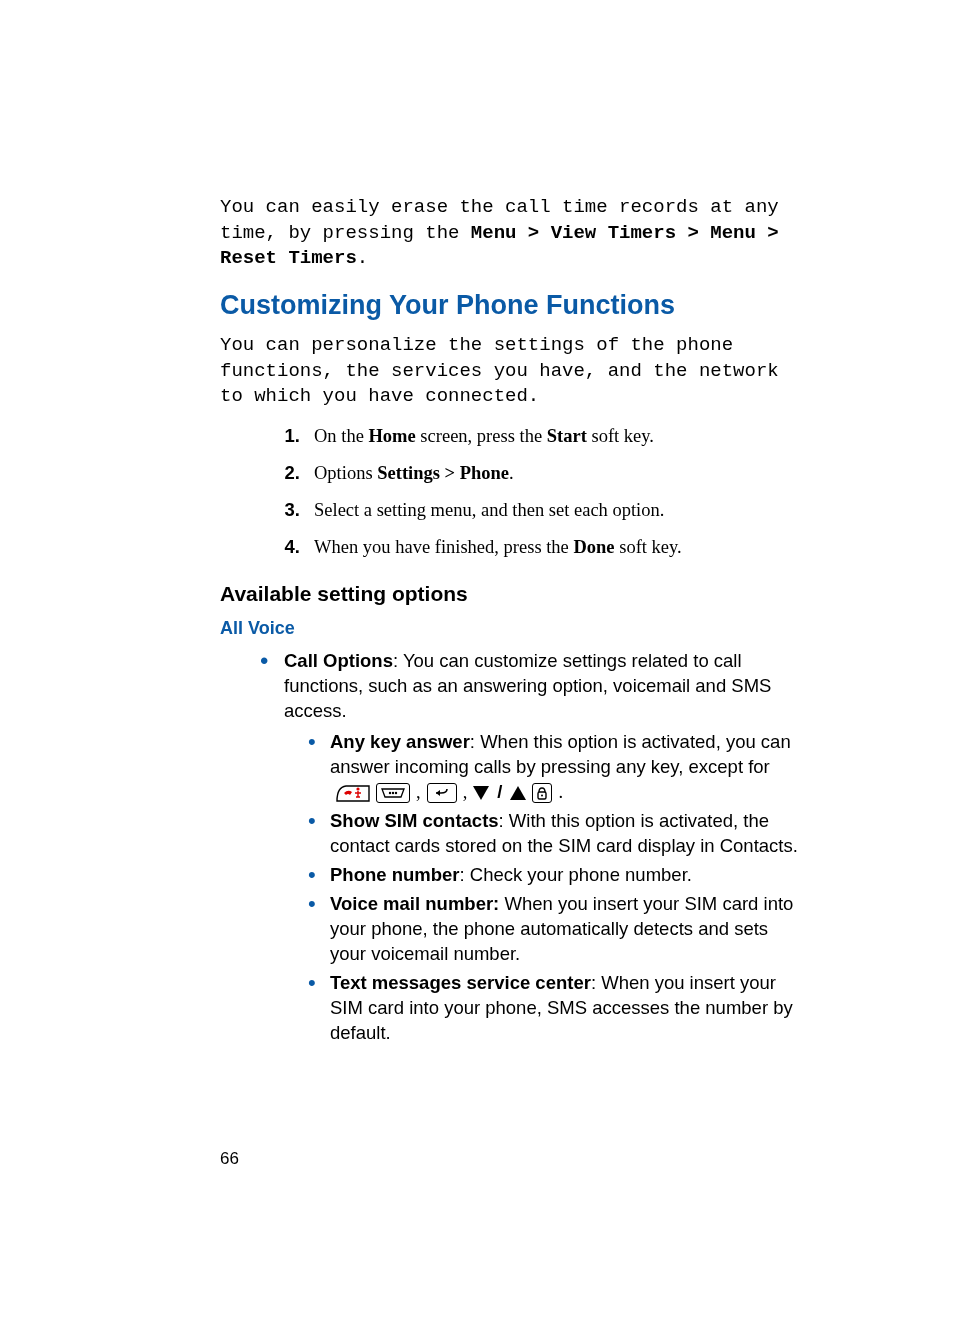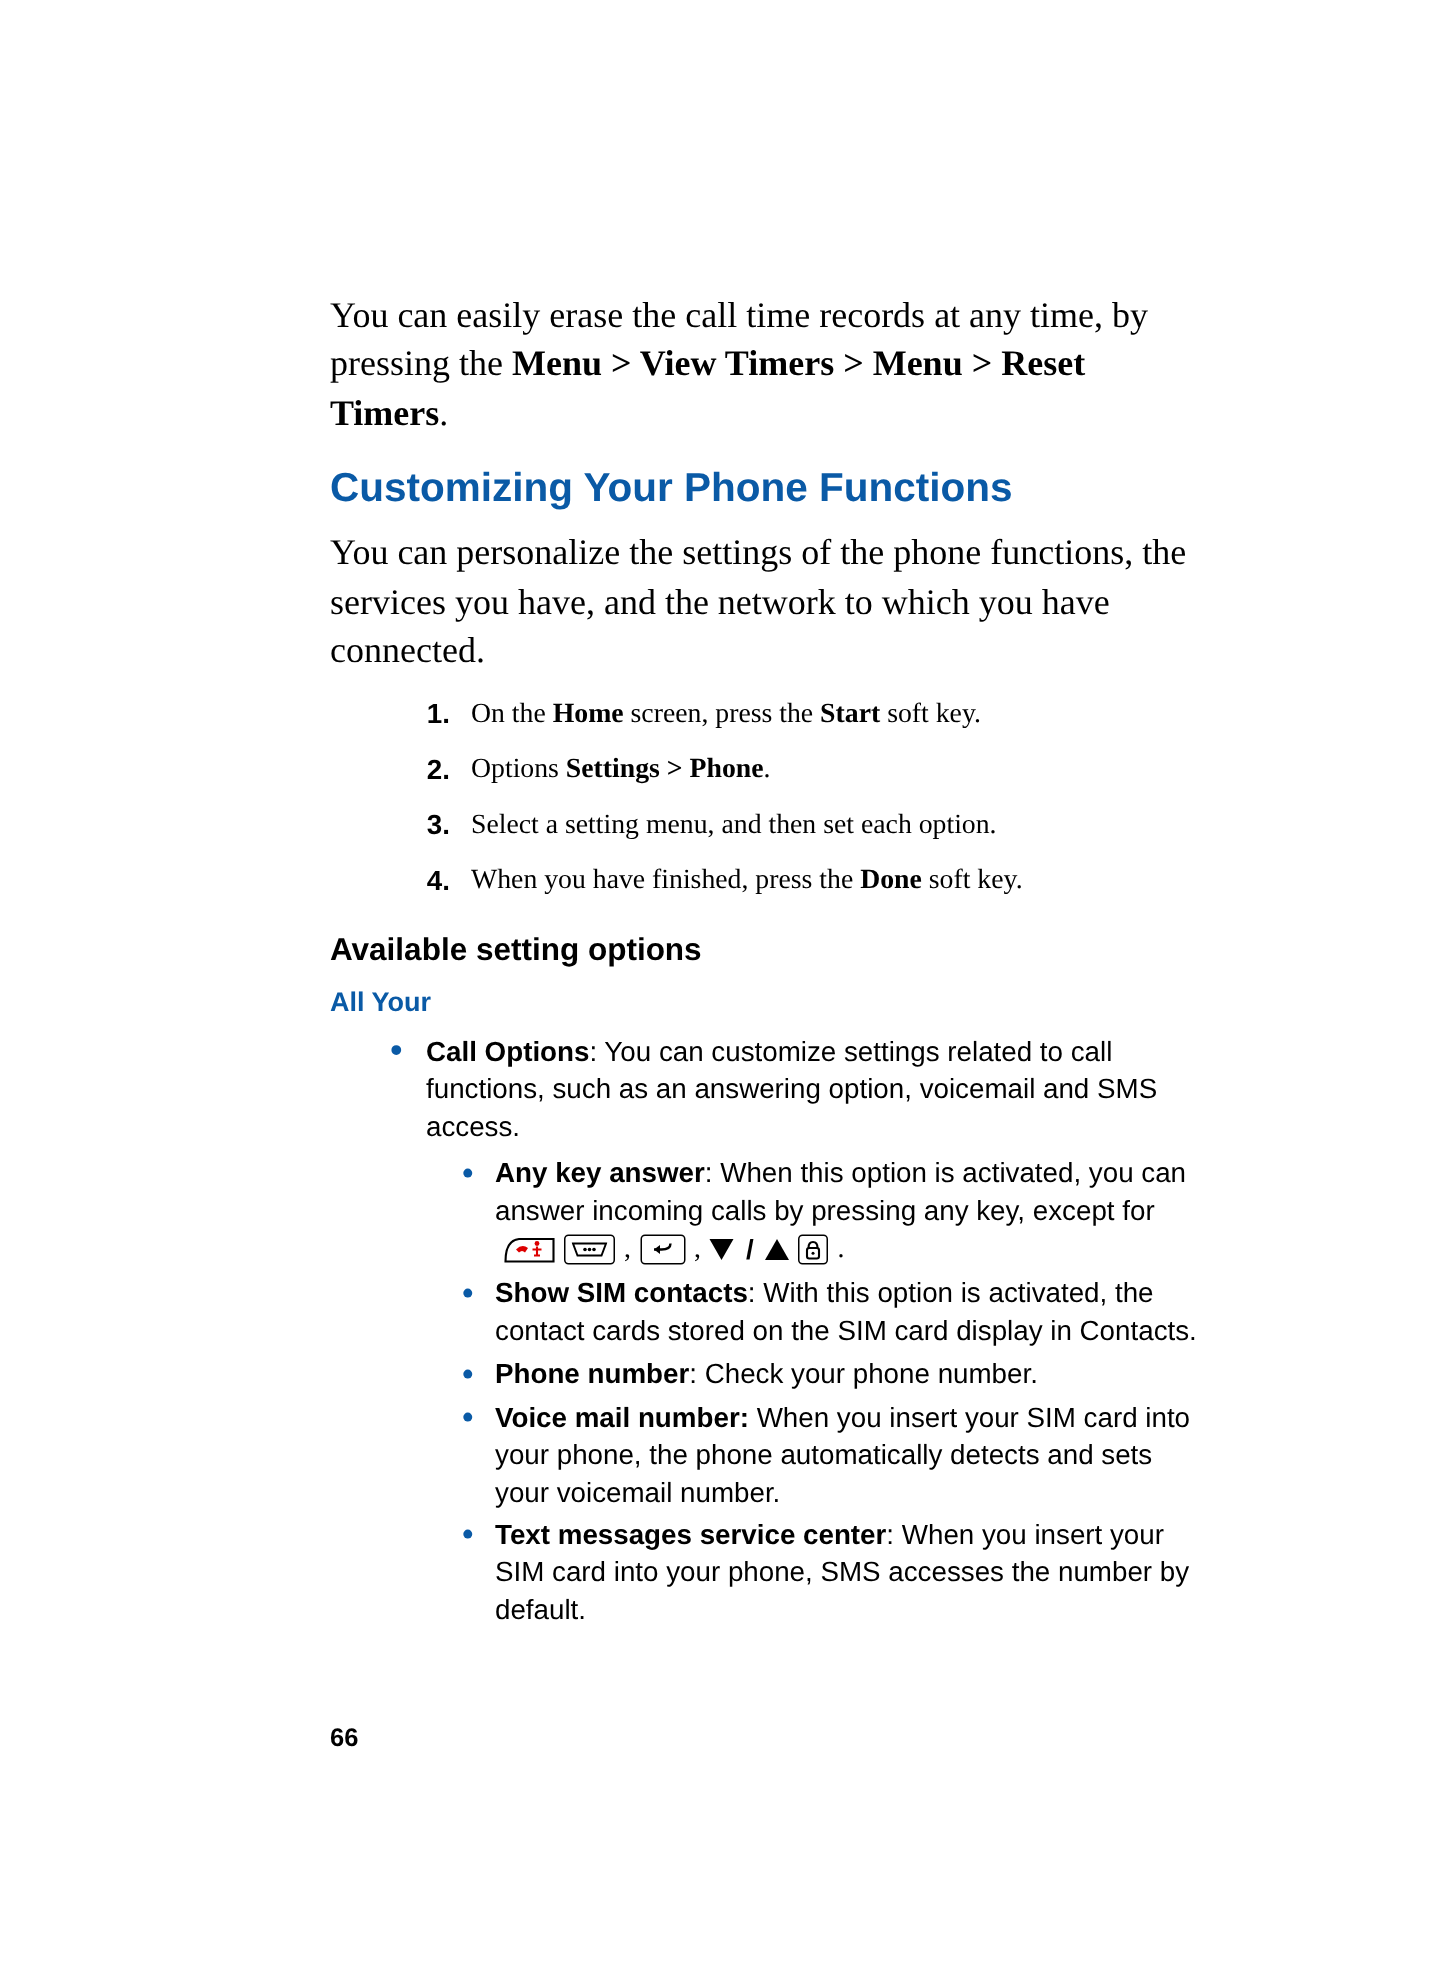--- a/index.html
+++ b/index.html
@@ -11,22 +11,22 @@
   .page {
     box-sizing: border-box;
     width: 954px;
     min-height: 1319px;
     padding: 195px 155px 80px 220px;
     position: relative;
     font-family: Georgia, "Times New Roman", serif;
     color: #000;
   }
   .serif-para {
-    font-family: Liberation Serif, serif;
-    font-size: 24px;
+    font-family: Liberation Mono, monospace;
+    font-size: 19px;
     line-height: 1.35;
     margin: 0 0 14px 0;
   }
   .serif-para .bold {
     font-weight: bold;
   }
   h2.section-title {
     font-family: Arial, Helvetica, sans-serif;
     font-weight: bold;
     font-size: 27px;
@@ -105,21 +105,21 @@
     line-height: 20px;
     min-width: 22px;
     padding-top:2px;
   }
 
   .page-num {
     position: absolute;
     left: 220px;
     bottom: 150px;
     font-family: Arial, Helvetica, sans-serif;
-    font-weight: bold;
+    font-weight: normal;
     font-size: 17px;
   }
 
   
   .keyrow {
     display: inline-flex;
     align-items: center;
     gap: 6px;
     vertical-align: middle;
     margin-left: 6px;
@@ -188,21 +188,21 @@
     <li>
       <span class="num">4.</span>
       <span class="txt">
         <span>When you have finished, press the </span><span class="b">Done</span><span> soft key.</span>
       </span>
     </li>
   </ol>
 
   <h3 class="sub-title">Available setting options</h3>
 
-  <h4 class="blue-sub">All Your</h4>
+  <h4 class="blue-sub">All Voice</h4>
 
   <ul class="bullets">
     <li>
       <span class="dot">•</span>
       <span class="txt">
         <span class="b">Call Options</span><span>: You can customize settings related to call functions, such as an answering option, voicemail and SMS access.</span>
 
         <ul class="bullets2">
           <li>
             <span class="dot">•</span>

